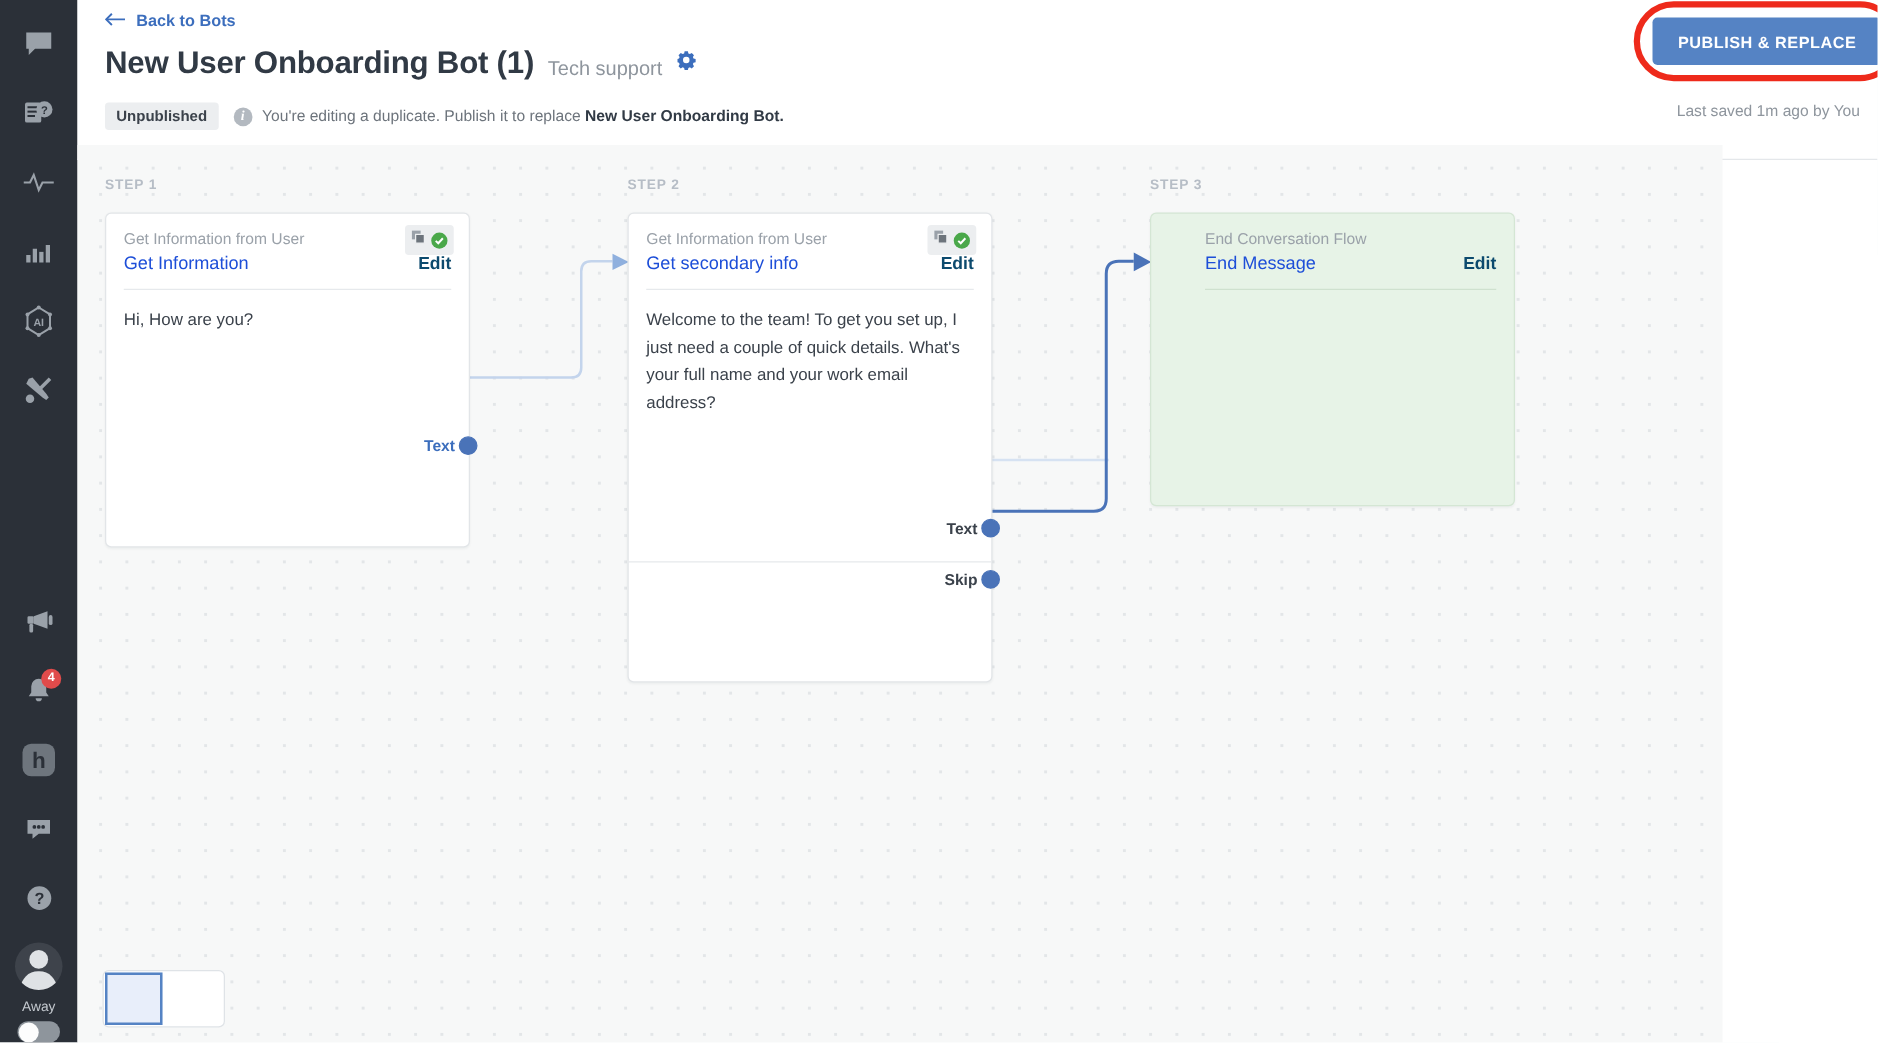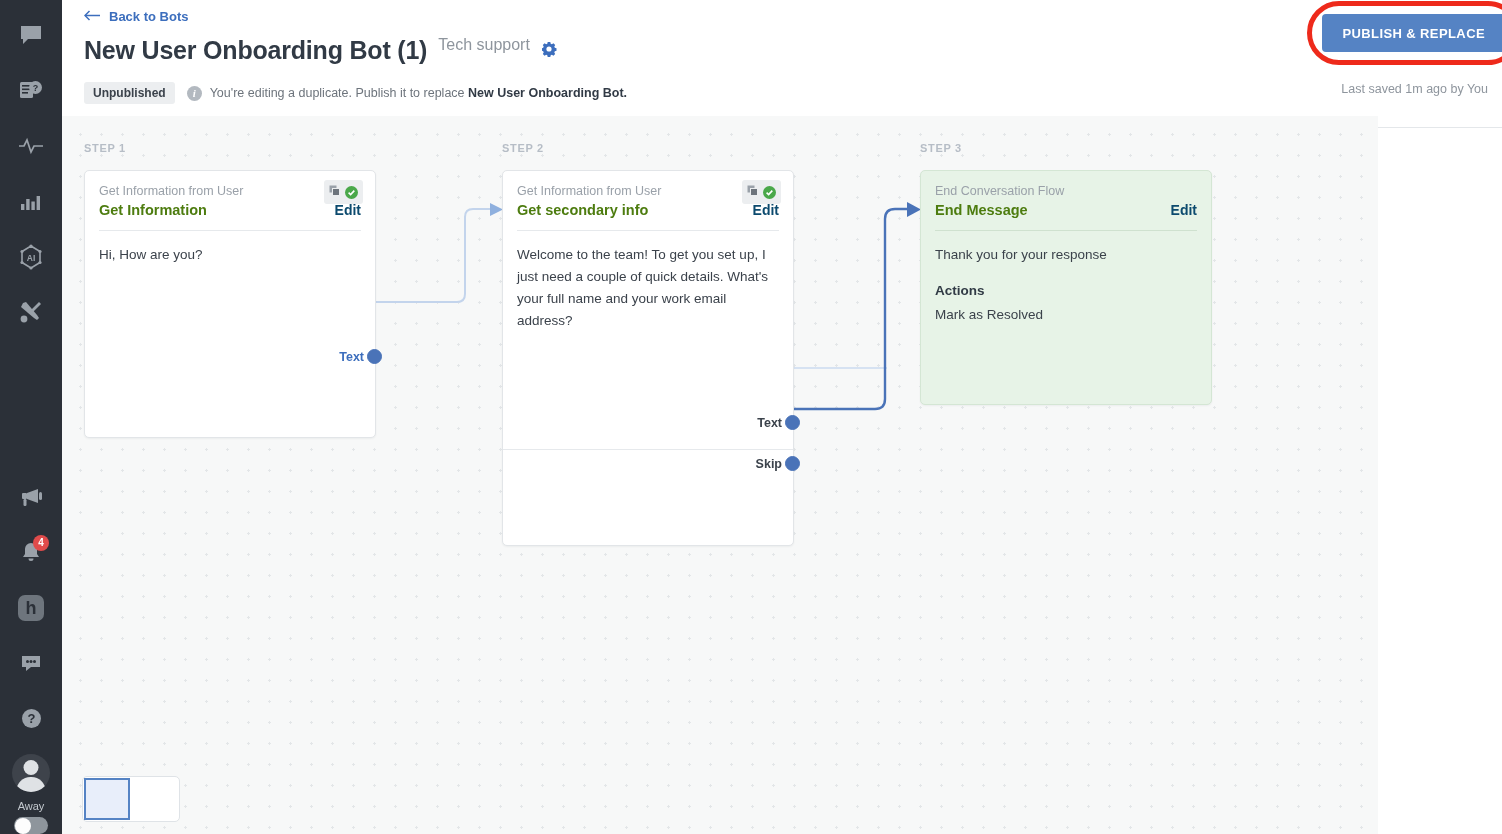--- a/index.html
+++ b/index.html
@@ -79,21 +79,21 @@
   }
   .back-link {
     position: absolute; left: 22px; top: 9px;
     display: flex; align-items: center; gap: 8px;
     color: #3c6ebd; font-size: 13px; font-weight: bold;
     cursor: pointer;
   }
   .back-arrow { display: block; }
   .title-row {
     position: absolute; left: 22px; top: 36px;
-    display: flex; align-items: flex-start; gap: 11px;
+    display: flex; align-items: flex-end; gap: 11px;
   }
   .page-title {
     font-size: 25px; font-weight: bold; color: #313a45;
     letter-spacing: -0.2px;
   }
   .team-name { font-size: 16px; color: #8e959d; }
   .gear-btn { align-self: center; cursor: pointer; display:flex; }
   .meta-row {
     position: absolute; left: 22px; top: 82px;
     display: flex; align-items: center; gap: 12px;
@@ -149,28 +149,28 @@
     letter-spacing: 0.7px;
   }
 
   .card {
     position: absolute;
     background: #ffffff;
     border: 1px solid #e2e5e8;
     border-radius: 5px;
     box-shadow: 0 1px 2px rgba(20,30,45,0.05);
   }
-  .card.green { background: #e7f3e7; border-color: #d4e6d4; }
+  .card.green { background: #e7f3e7; border-color: #d4e6d4; padding-left: 29px; }
   .card-head { padding: 12px 14px 0 14px; position: relative; }
   .card-kind { font-size: 12.5px; color: #9aa1a9; line-height: 16px; }
   .card-title-row {
     display: flex; align-items: baseline; justify-content: space-between;
     margin-top: 3px;
   }
-  .card-title { font-size: 14.5px; font-weight: bold; color: #4d7c0f; }
+  .card-title { font-size: 14.5px; font-weight: normal; color: #1d4ed8; }
   .edit-link {
     font-size: 14px; font-weight: bold; color: #0c4a6e; cursor: pointer;
   }
   .card-pill {
     position: absolute; right: 12px; top: 9px;
     background: #eceef0; border-radius: 3px;
     padding: 3px 5px; display: flex; align-items: center; gap: 4px;
   }
   .check-circle {
     width: 13px; height: 13px; border-radius: 50%;
@@ -483,25 +483,20 @@
 
     <div class="card green" style="left:858px; top:54px; width:292px; height:235px;">
       <div class="card-head">
         <div class="card-kind">End Conversation Flow</div>
         <div class="card-title-row">
           <span class="card-title">End Message</span>
           <span class="edit-link">Edit</span>
         </div>
       </div>
       <div class="divider"></div>
-      <div class="card-body">
-        <div class="body-text">Thank you for your response</div>
-        <div class="actions-title">Actions</div>
-        <div class="action-item">Mark as Resolved</div>
-      </div>
     </div>
 
     <div class="minimap">
       <div class="viewport"></div>
     </div>
 
   </div>
 </div>
 
 </body></html>

